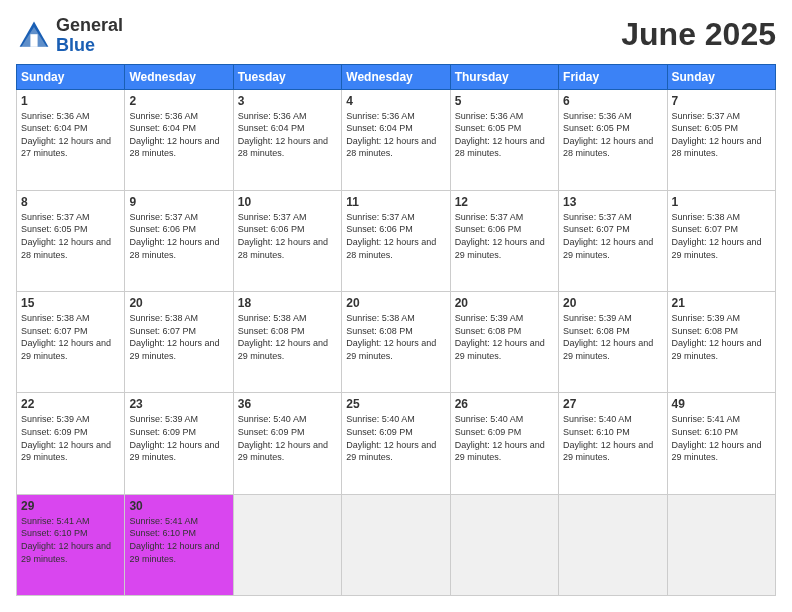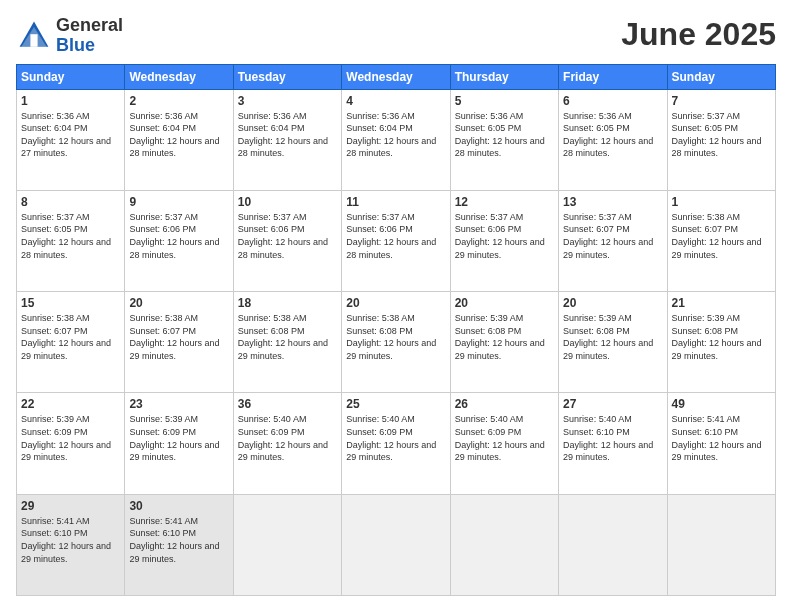--- a/index.html
+++ b/index.html
@@ -71,21 +71,21 @@
     .calendar tbody td {
       border: 1px solid #ccc;
       vertical-align: top;
       padding: 4px 4px 4px 4px;
       font-size: 9.5px;
       color: #333;
       background: #fff;
       height: 88px;
     }
     .calendar tbody tr:last-child td {
-      background: #e5e5e5;
+      background: #d946ef;
     }
     .day-num {
       font-size: 12px;
       font-weight: bold;
       display: block;
       margin-bottom: 2px;
     }
     .cell-text {
       font-size: 9px;
       line-height: 1.4;

